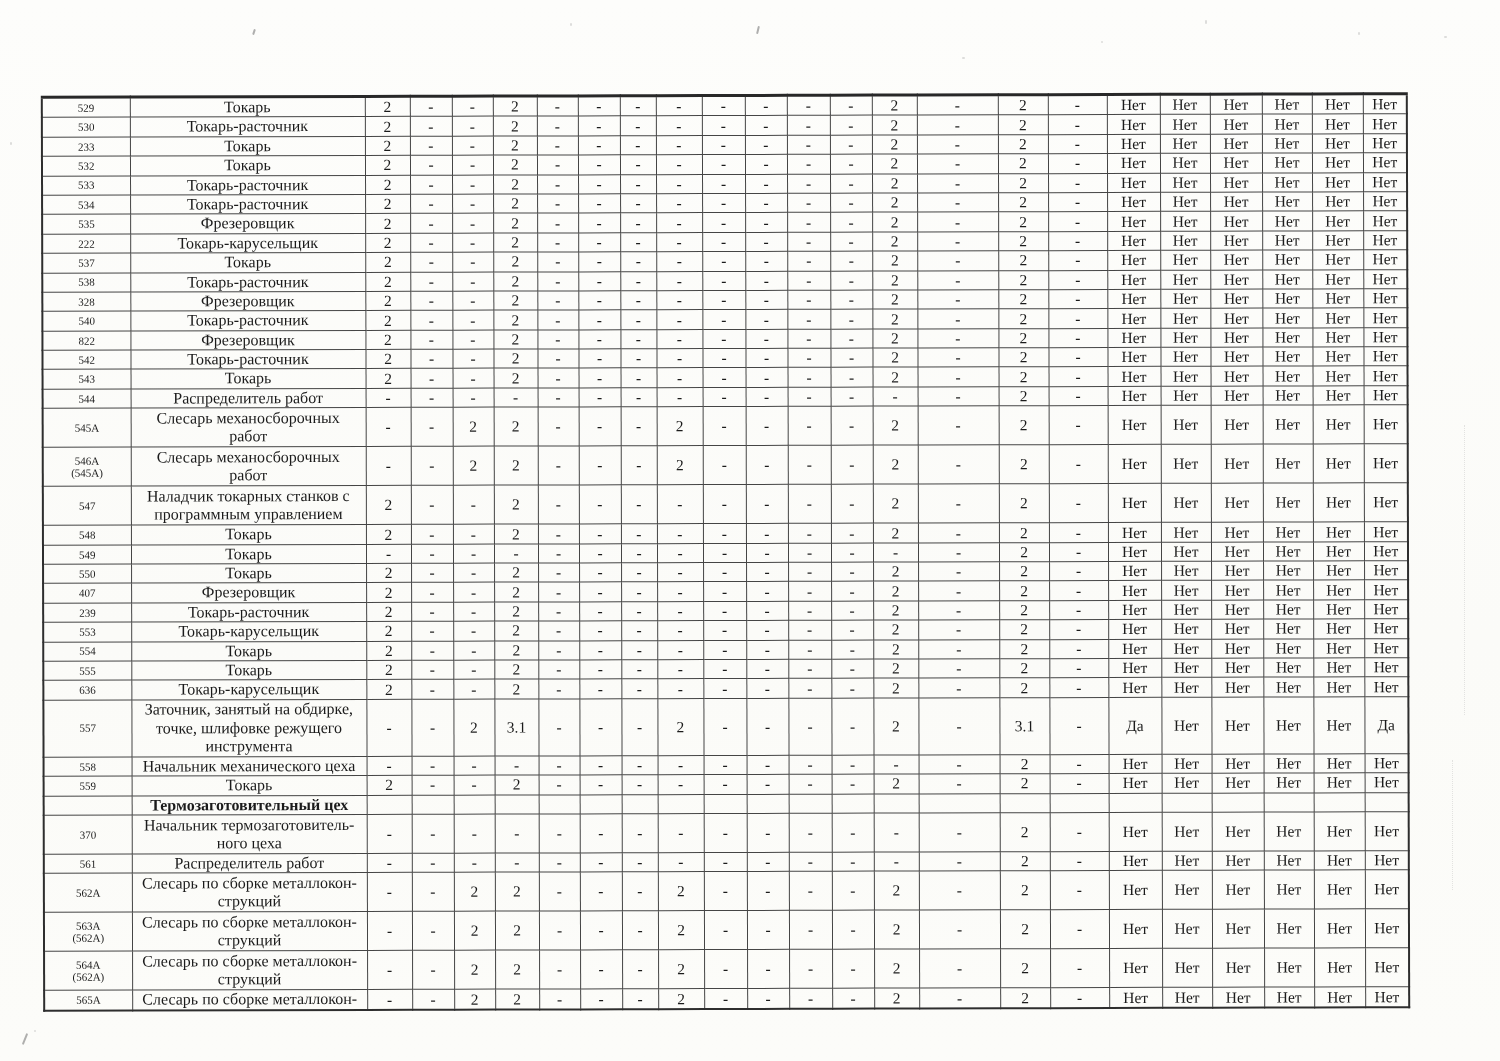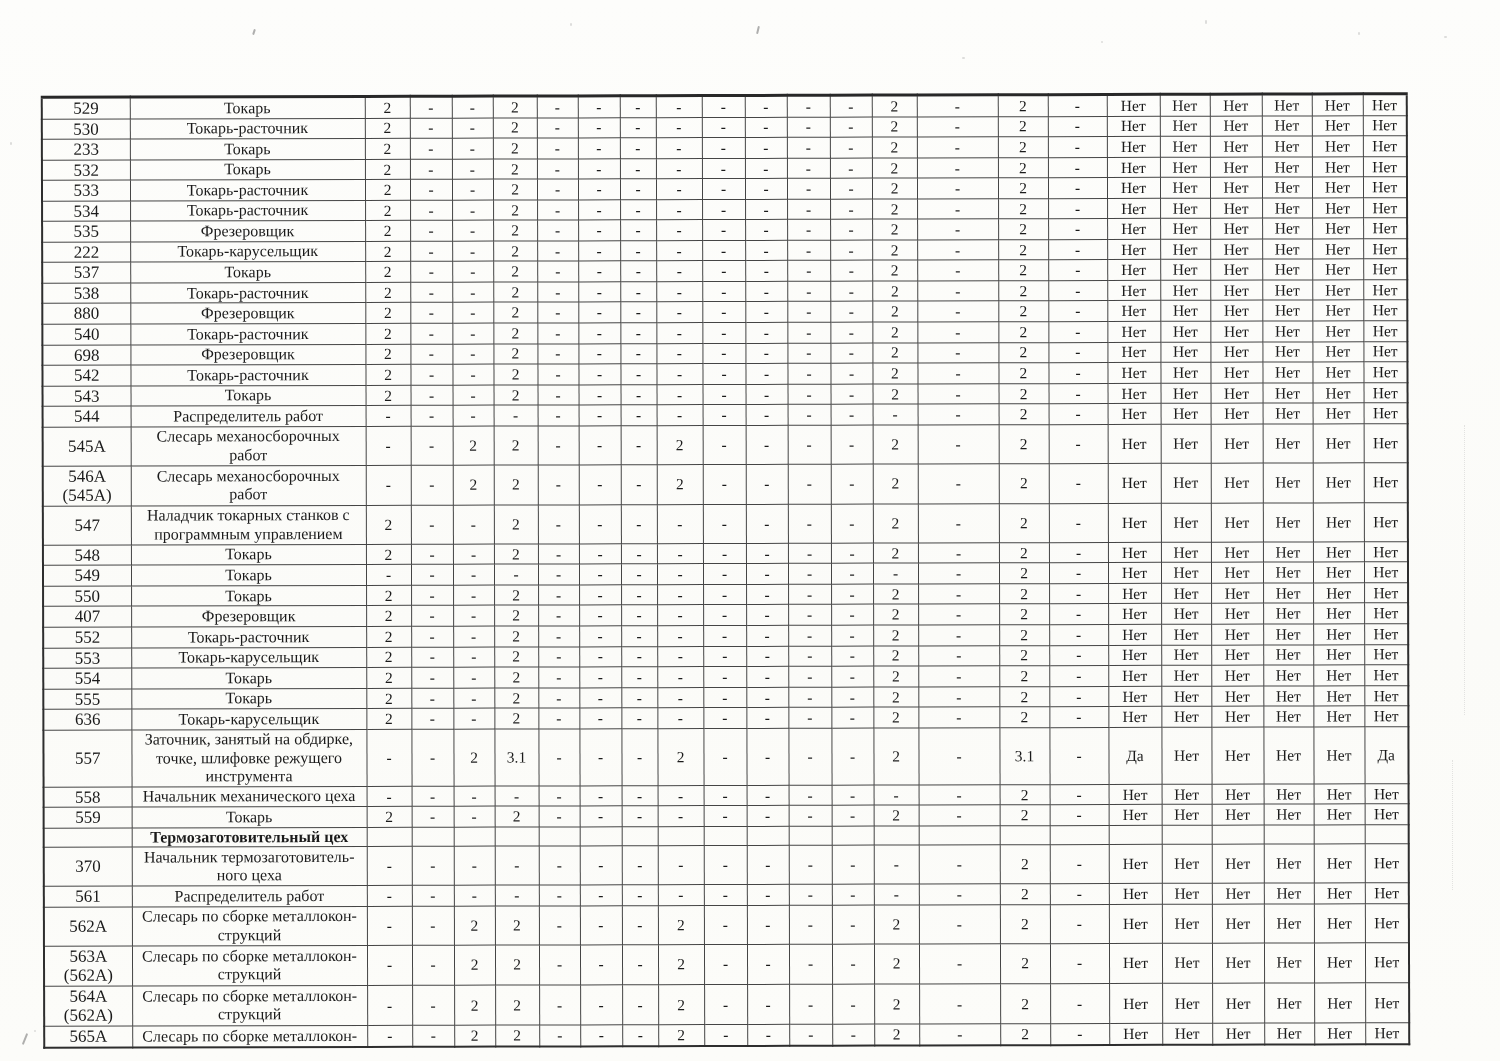--- a/index.html
+++ b/index.html
@@ -17,21 +17,21 @@
     transform-origin:50% 50%;
   }
   table.souT{border:2px solid #2e2e2e;border-top:3px solid #282828;}
   td{
     border:1px solid #454545;
     padding:0 1px;
     text-align:center;vertical-align:middle;
     font-size:15.5px;line-height:1.15;
     white-space:pre-line;overflow:hidden;
   }
-  td.num{font-size:17px;margin-left:6px;}
+  td.num{font-size:11px;margin-left:6px;}
   td.title{font-size:16px;}
   td.section-title{font-weight:bold;}
   td.val{font-size:15.5px;}
   
   .speck{position:absolute;background:#6f6f6f;opacity:.55;border-radius:1px;}
   .faint{opacity:.22;}
   .dotline{position:absolute;width:1px;border-left:1px dotted #9a9a9a;opacity:.25;}
 </style>
 </head>
 <body>
@@ -320,21 +320,21 @@
           <td class="val">2</td>
           <td class="val">-</td>
           <td class="val">Нет</td>
           <td class="val">Нет</td>
           <td class="val">Нет</td>
           <td class="val">Нет</td>
           <td class="val">Нет</td>
           <td class="val">Нет</td>
         </tr>
         <tr style="height: 18px;">
-          <td class="num">880</td>
+          <td class="num">328</td>
           <td class="title">Фрезеровщик</td>
           <td class="val">2</td>
           <td class="val">-</td>
           <td class="val">-</td>
           <td class="val">2</td>
           <td class="val">-</td>
           <td class="val">-</td>
           <td class="val">-</td>
           <td class="val">-</td>
           <td class="val">-</td>
@@ -372,21 +372,21 @@
           <td class="val">2</td>
           <td class="val">-</td>
           <td class="val">Нет</td>
           <td class="val">Нет</td>
           <td class="val">Нет</td>
           <td class="val">Нет</td>
           <td class="val">Нет</td>
           <td class="val">Нет</td>
         </tr>
         <tr style="height: 18px;">
-          <td class="num">698</td>
+          <td class="num">822</td>
           <td class="title">Фрезеровщик</td>
           <td class="val">2</td>
           <td class="val">-</td>
           <td class="val">-</td>
           <td class="val">2</td>
           <td class="val">-</td>
           <td class="val">-</td>
           <td class="val">-</td>
           <td class="val">-</td>
           <td class="val">-</td>
@@ -662,21 +662,21 @@
           <td class="val">2</td>
           <td class="val">-</td>
           <td class="val">Нет</td>
           <td class="val">Нет</td>
           <td class="val">Нет</td>
           <td class="val">Нет</td>
           <td class="val">Нет</td>
           <td class="val">Нет</td>
         </tr>
         <tr style="height: 18px;">
-          <td class="num">552</td>
+          <td class="num">239</td>
           <td class="title">Токарь-расточник</td>
           <td class="val">2</td>
           <td class="val">-</td>
           <td class="val">-</td>
           <td class="val">2</td>
           <td class="val">-</td>
           <td class="val">-</td>
           <td class="val">-</td>
           <td class="val">-</td>
           <td class="val">-</td>

